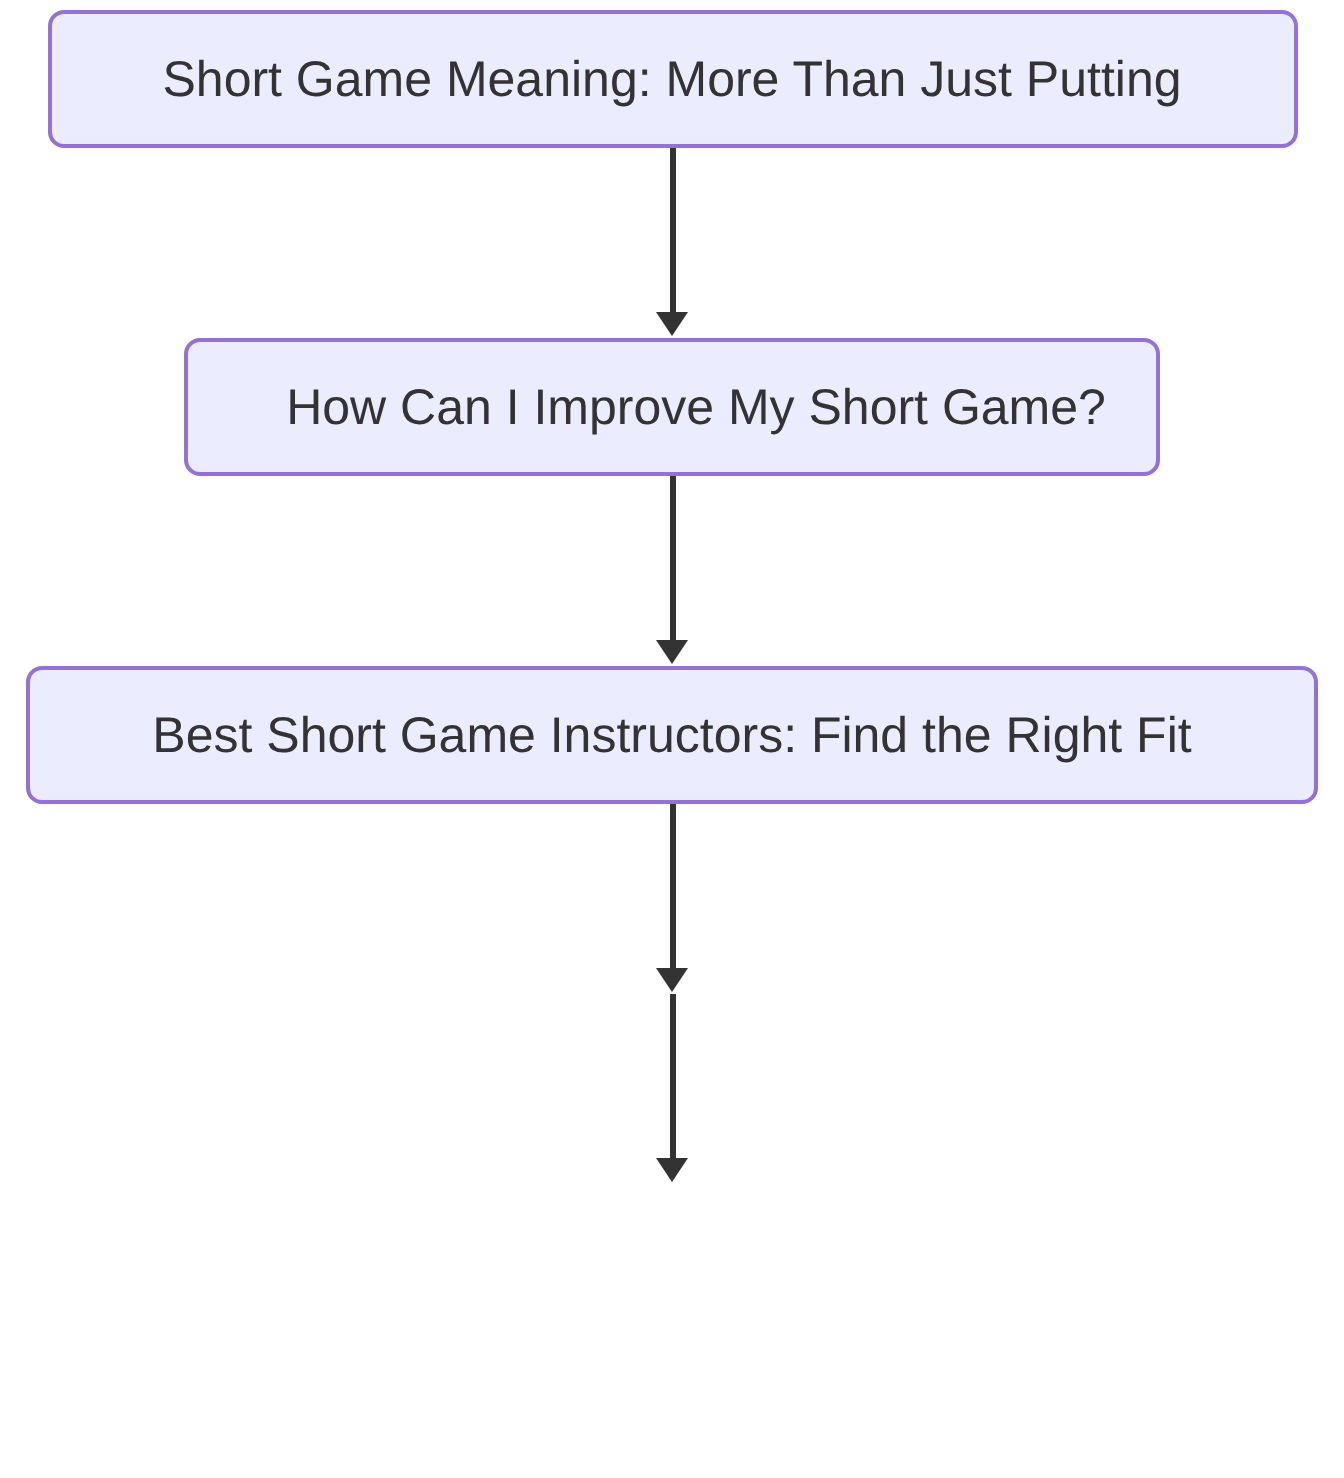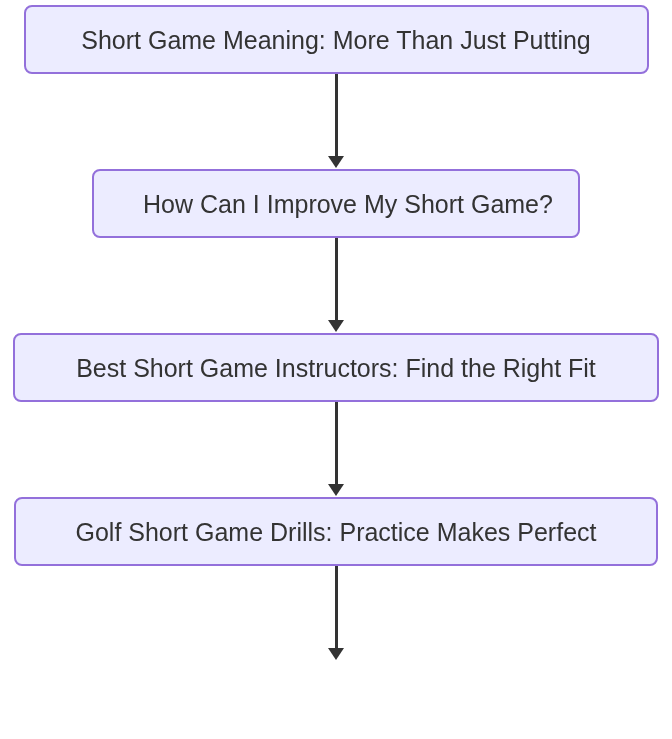--- a/index.html
+++ b/index.html
@@ -91,23 +91,20 @@
 
   <div class="node w3">
     <span class="node-label">Best Short Game Instructors: Find the Right Fit</span>
   </div>
 
   <div class="arrow">
     <div class="arrow-line"></div>
     <div class="arrow-head"></div>
   </div>
 
-  <div class="node w4">
-    <span class="node-label">Golf Short Game Drills: Practice Makes Perfect</span>
-  </div>
 
   <div class="arrow">
     <div class="arrow-line"></div>
     <div class="arrow-head"></div>
   </div>
 
 
 </div>
 
 </body></html>

